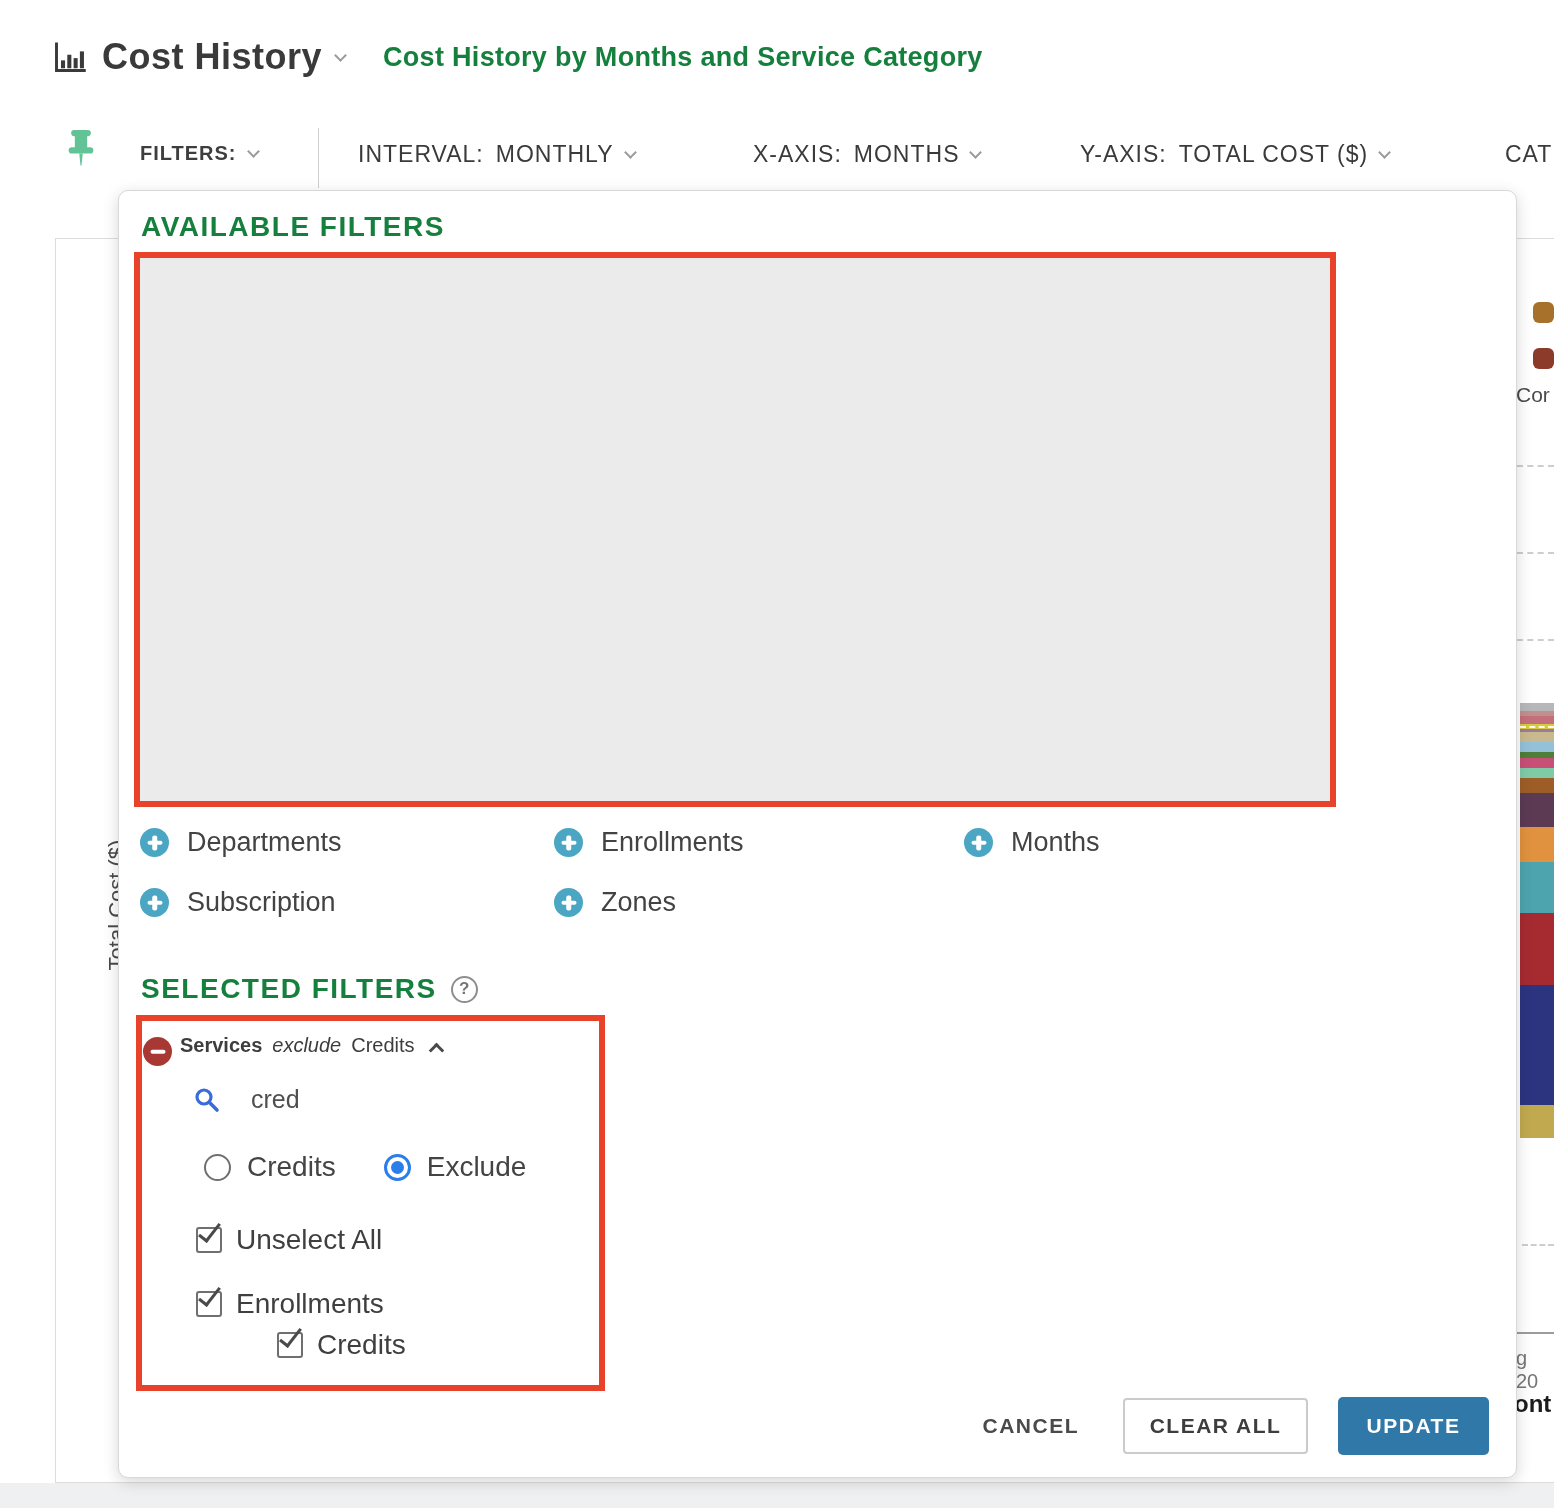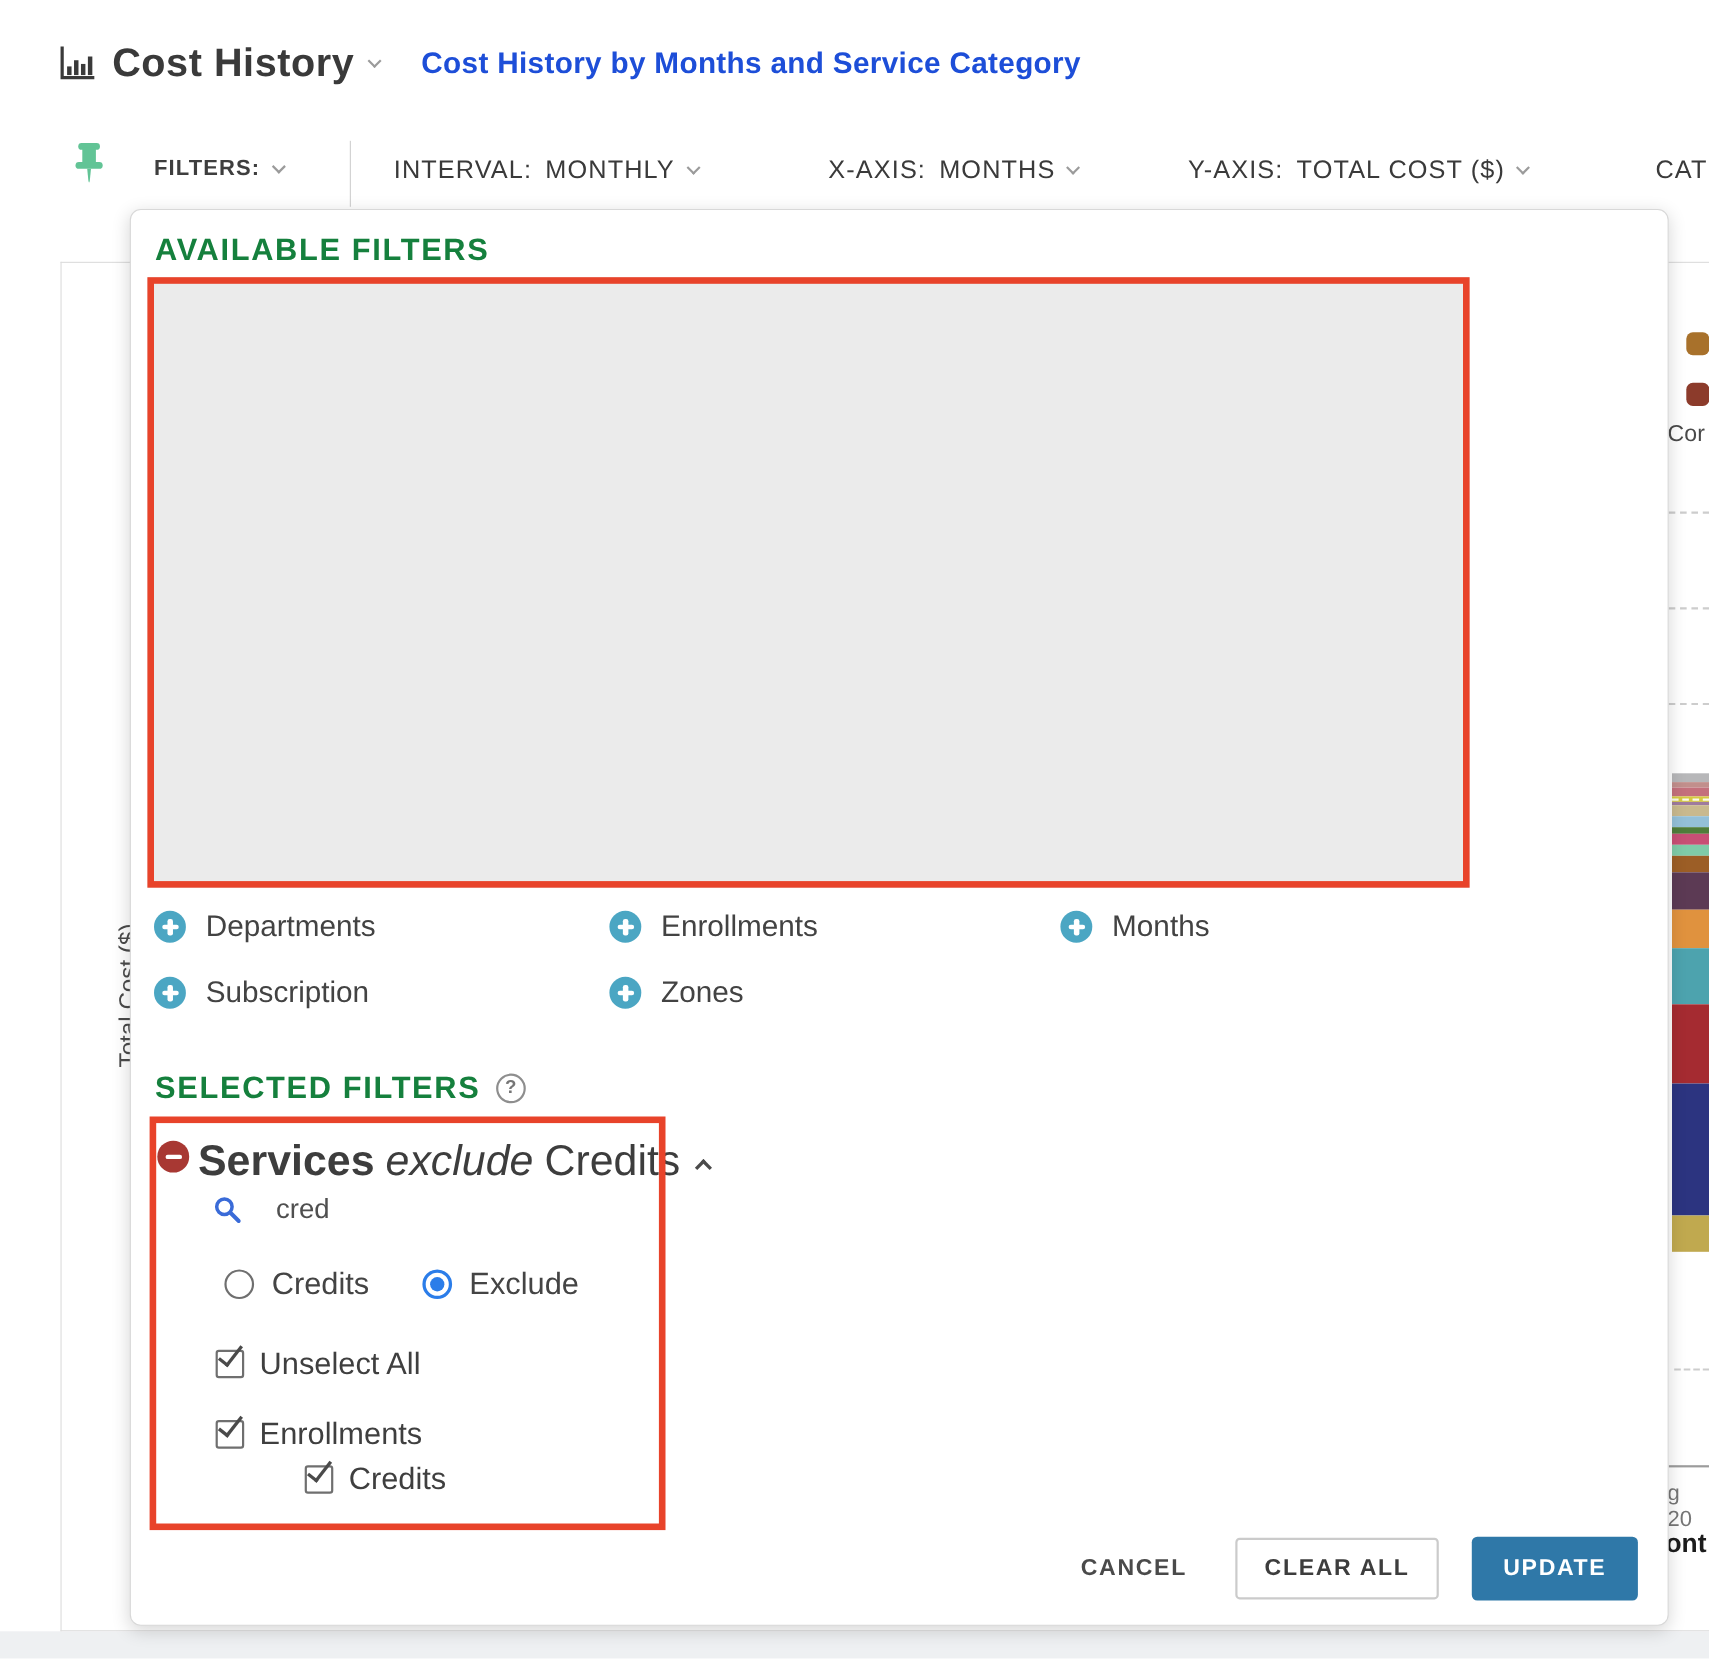--- a/index.html
+++ b/index.html
@@ -2,21 +2,21 @@
 <html><head>
 <meta charset="utf-8">
 <style>
   * { margin:0; padding:0; box-sizing:border-box; }
   body { font-family:"Liberation Sans","DejaVu Sans",sans-serif; background:#fff; }
   .page { position:relative; width:1554px; height:1508px; background:#fff; overflow:hidden; }
 
   
   .header { position:absolute; left:52px; top:36px; display:flex; align-items:center; gap:14px; z-index:3; }
   .title { font-size:36px; font-weight:700; color:#3a3a3a; letter-spacing:.5px; }
-  .subtitle { font-size:27px; font-weight:700; color:#1d4ed8; margin-left:24px; letter-spacing:.3px; }
+  .subtitle { font-size:27px; font-weight:700; color:#15803d; margin-left:24px; letter-spacing:.3px; }
   .chev { display:inline-block; width:11px; height:11px; border-right:2.5px solid #9b9b9b; border-bottom:2.5px solid #9b9b9b; transform:rotate(45deg); }
   .chev.small { width:9px; height:9px; }
   .chev.up { transform:rotate(-135deg); border-color:#4a4a4a; border-width:3px; }
 
   
   .toolbar { position:absolute; left:0; top:128px; width:1554px; height:60px; z-index:3; }
   .tb-item { position:absolute; display:flex; align-items:center; gap:12px; font-size:23px; color:#3a3a3a; letter-spacing:1px; white-space:nowrap; cursor:pointer; }
   .tb-label { font-weight:700; font-size:20px; color:#3e3e3e; }
   .tb-plain { font-weight:400; }
   .tb-divider { position:absolute; left:318px; top:0; width:1px; height:60px; background:#cfcfcf; }
@@ -47,21 +47,21 @@
   .plus-icon { width:29px; height:29px; border-radius:50%; background:#4ba6c3; position:relative; flex:0 0 auto; }
   .plus-icon::before, .plus-icon::after { content:""; position:absolute; left:50%; top:50%; width:15px; height:4.5px; background:#fff; border-radius:2px; transform:translate(-50%,-50%); }
   .plus-icon::after { transform:translate(-50%,-50%) rotate(90deg); }
 
   .help-icon { width:27px; height:27px; border:2px solid #8e8e8e; border-radius:50%; display:flex; align-items:center; justify-content:center; font-size:17px; font-weight:700; color:#757575; letter-spacing:0; }
   .help-icon::after { content:"?"; }
 
   .minus-icon { position:absolute; left:24px; top:846px; width:29px; height:29px; border-radius:50%; background:#a83833; cursor:pointer; }
   .minus-icon::before { content:""; position:absolute; left:50%; top:50%; width:15px; height:4.5px; background:#fff; border-radius:2px; transform:translate(-50%,-50%); }
 
-  .services-line { position:absolute; left:61px; top:843px; font-size:39px; color:#3d3d3d; display:flex; align-items:center; gap:10px; }
+  .services-line { position:absolute; left:61px; top:843px; font-size:20px; color:#3d3d3d; display:flex; align-items:center; gap:10px; }
   .svc-name { font-weight:700; }
   .svc-op { font-style:italic; }
   .services-line .chev.up { margin-left:6px; margin-top:10px; }
 
   .search-row { position:absolute; left:74px; top:894px; display:flex; align-items:center; gap:30px; }
   .search-input { border:none; outline:none; font-size:25px; color:#4f4f4f; font-family:inherit; width:280px; background:transparent; }
 
   .radio-row { position:absolute; left:85px; top:960px; display:flex; align-items:center; gap:16px; }
   .radio { width:27px; height:27px; border:2.5px solid #6f6f6f; border-radius:50%; background:#fff; cursor:pointer; flex:0 0 auto; }
   .radio.selected { border:3px solid #2b7de9; position:relative; }

